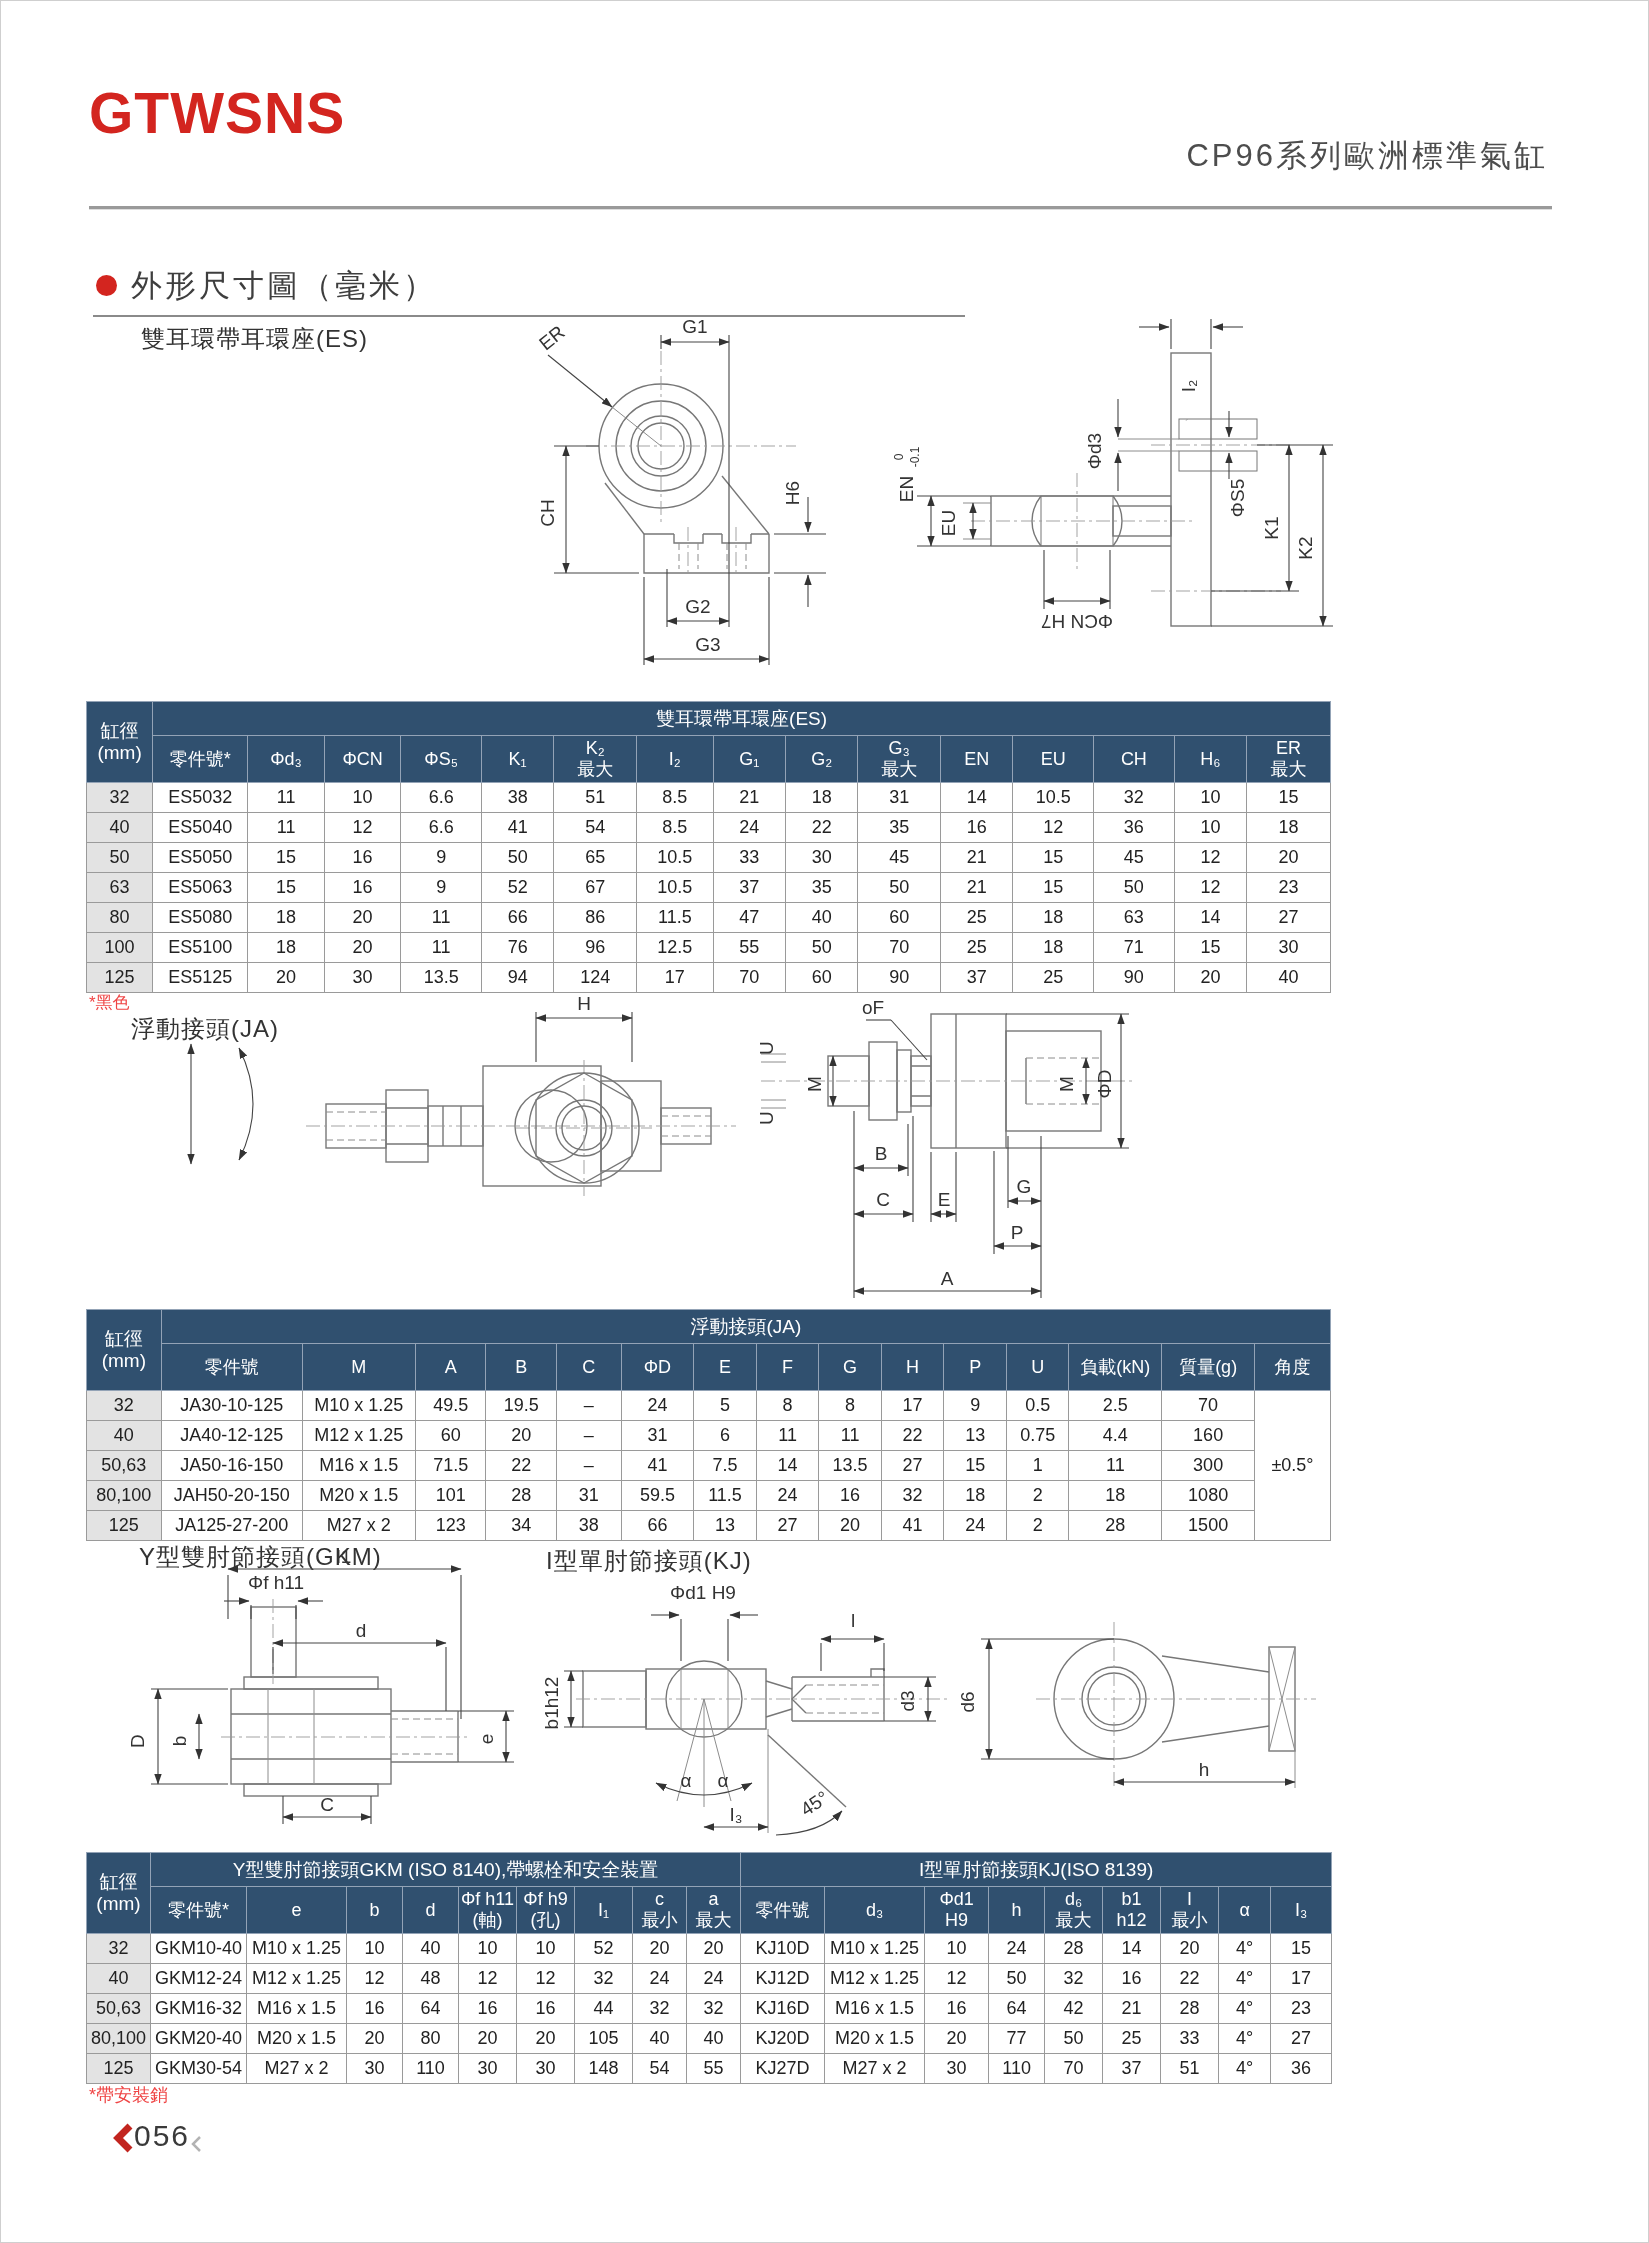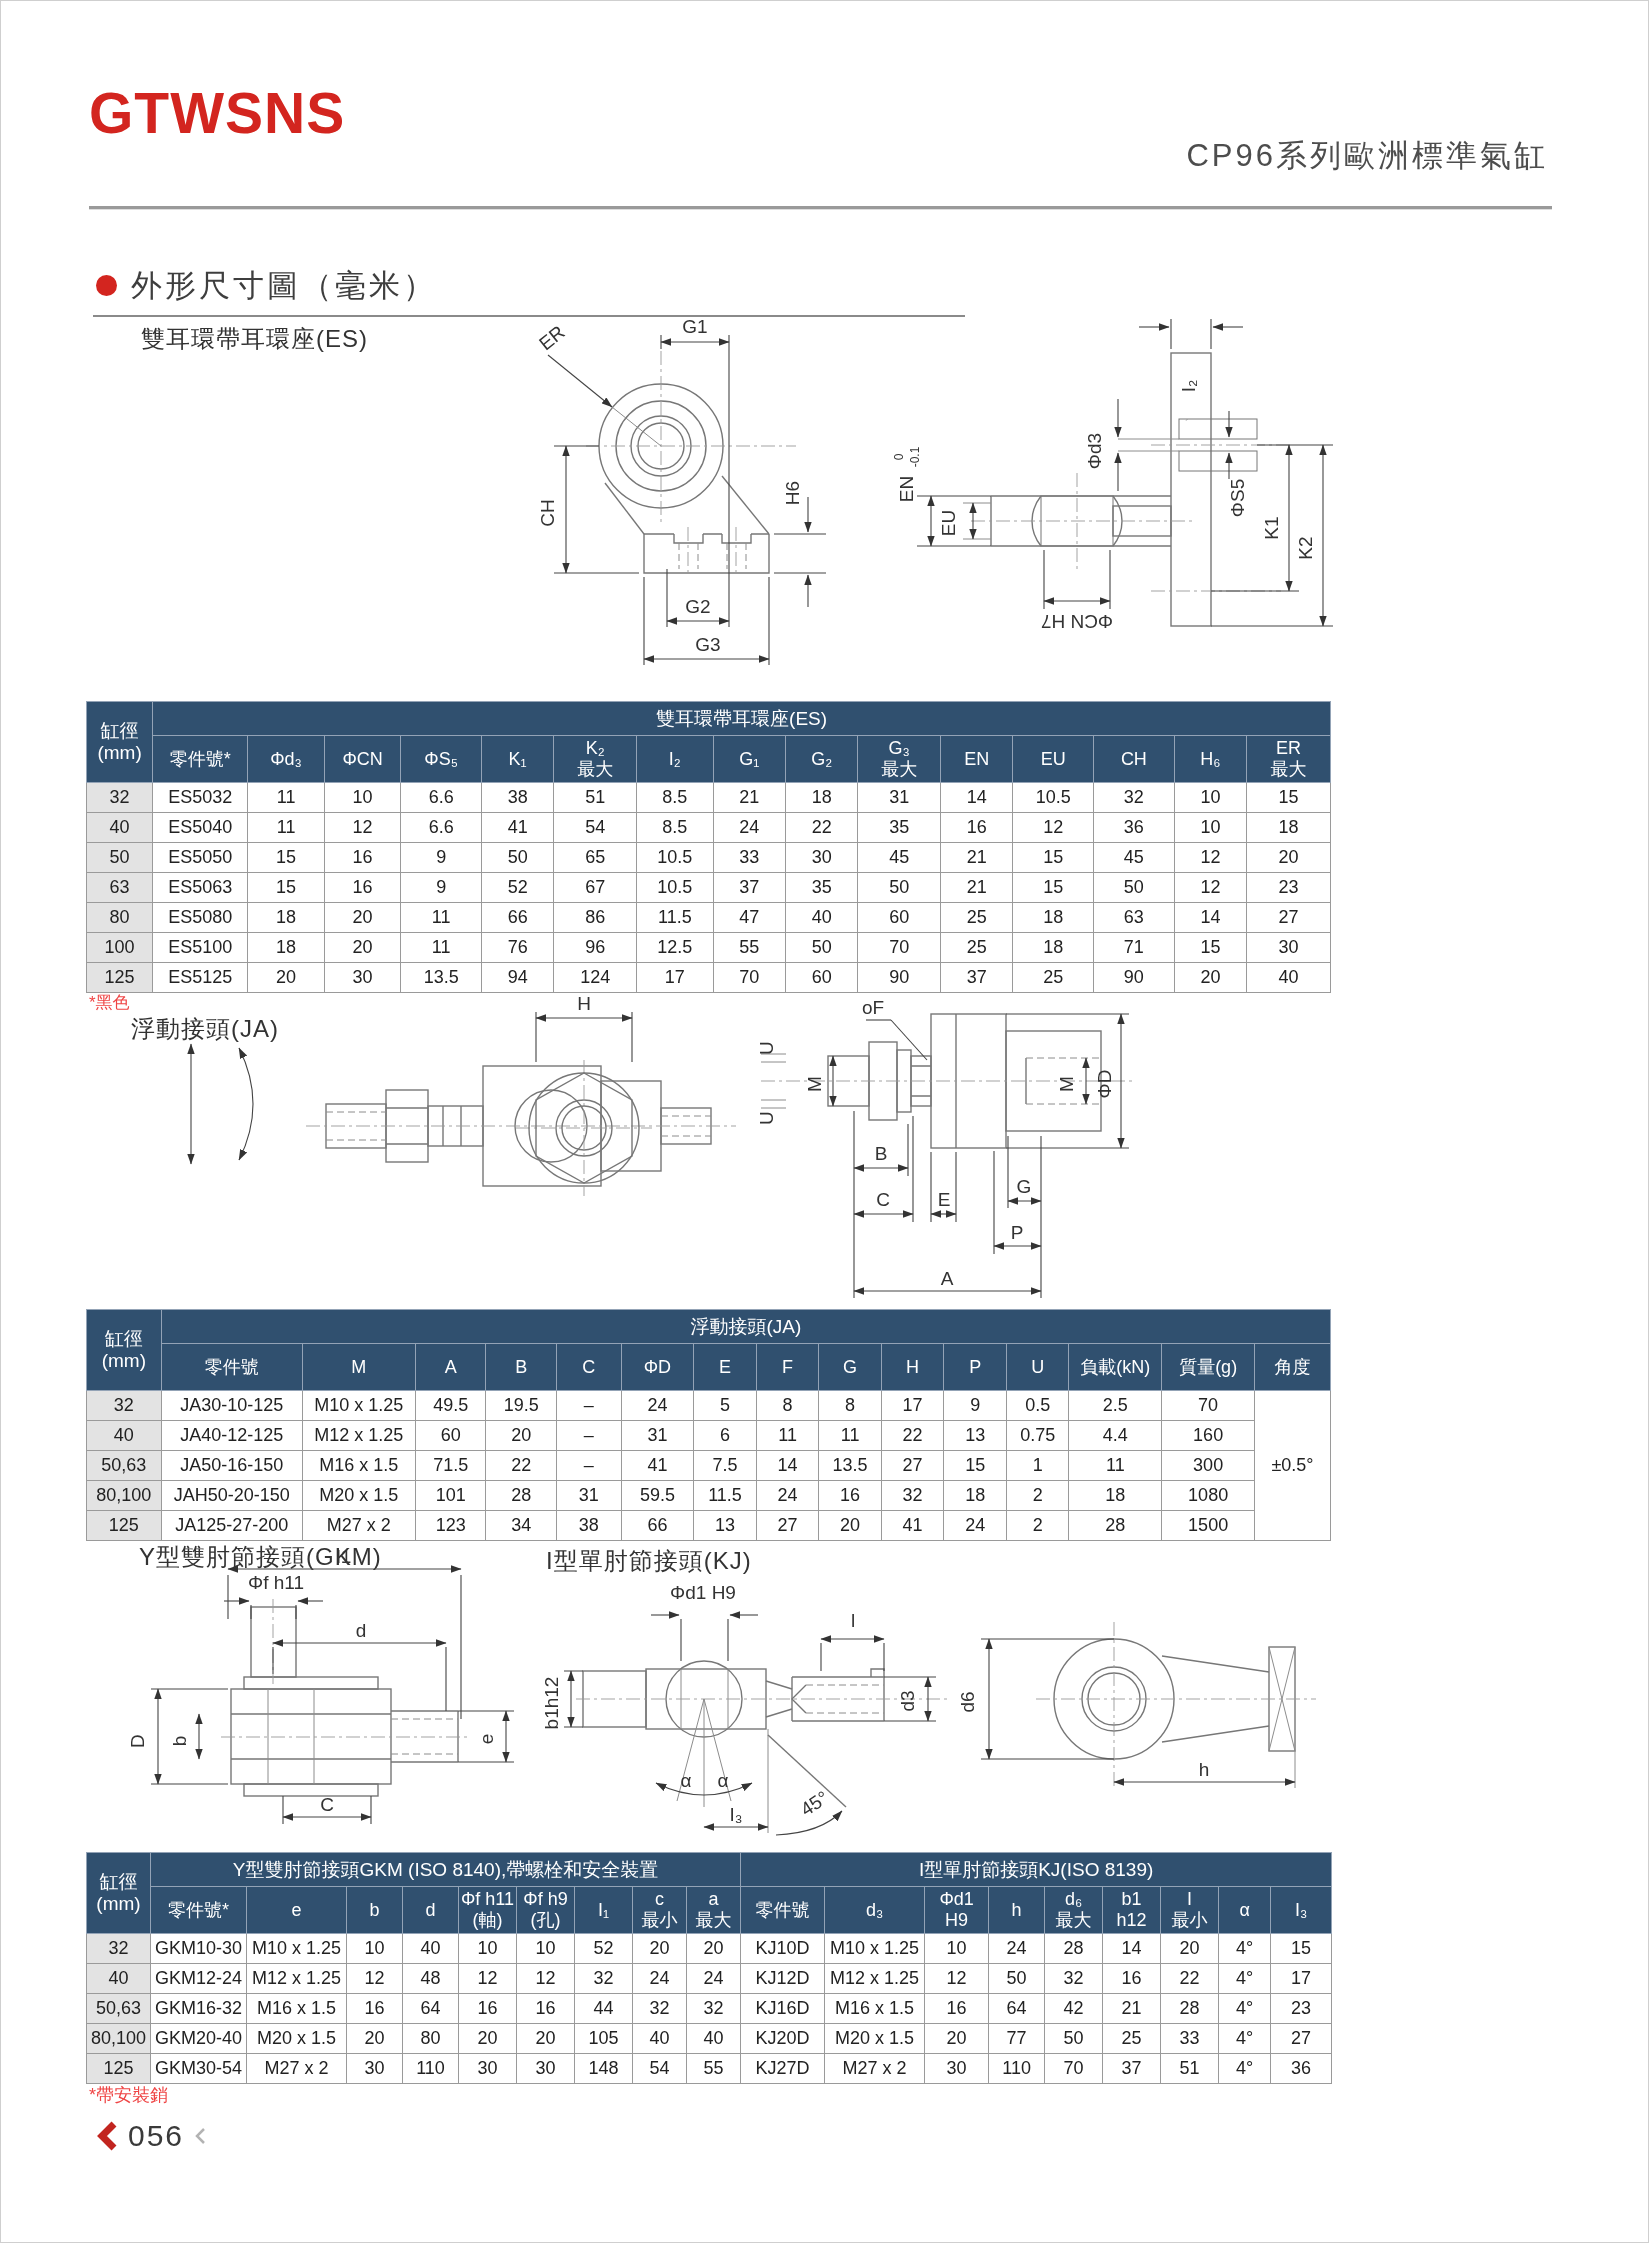--- a/index.html
+++ b/index.html
@@ -35,21 +35,21 @@
   .tblwrap td.rh{background:#e3e3e3;}
   
   svg .ln{fill:none;stroke:#777;stroke-width:1.4;}
   svg .lt{fill:none;stroke:#8c8c8c;stroke-width:1;}
   svg .dsh{stroke-dasharray:7 4;}
   svg .cl{fill:none;stroke:#999;stroke-width:0.9;stroke-dasharray:14 4 3 4;}
   svg .dm{fill:none;stroke:#444;stroke-width:1.1;}
   svg .dt{font-family:"Liberation Sans","DejaVu Sans",sans-serif;font-size:19px;fill:#333;}
   svg .dts{font-size:12px;}
   
-  .footer{left:95px;top:2118px;display:flex;align-items:center;gap:10px;}
+  .footer{left:111px;top:2118px;display:flex;align-items:flex-end;gap:0;}
   .pageno{font-size:30px;color:#3a3a3a;letter-spacing:2px;}
 </style>
 </head>
 <body>
 
 <div class="page">
 
   <div class="abs logo">GTWSNS</div>
   <div class="abs hdr-title">CP96系列歐洲標準氣缸</div>
   <div class="abs hdr-rule"></div>
@@ -758,21 +758,21 @@
             <th>b1 h12</th>
             <th>I
 最小</th>
             <th>α</th>
             <th>I₃</th>
           </tr>
         </thead>
         <tbody>
           <tr>
             <td class="rh">32</td>
-            <td>GKM10-30</td>
+            <td>GKM10-40</td>
             <td>M10 x 1.25</td>
             <td>10</td>
             <td>40</td>
             <td>10</td>
             <td>10</td>
             <td>52</td>
             <td>20</td>
             <td>20</td>
             <td>KJ10D</td>
             <td>M10 x 1.25</td>

